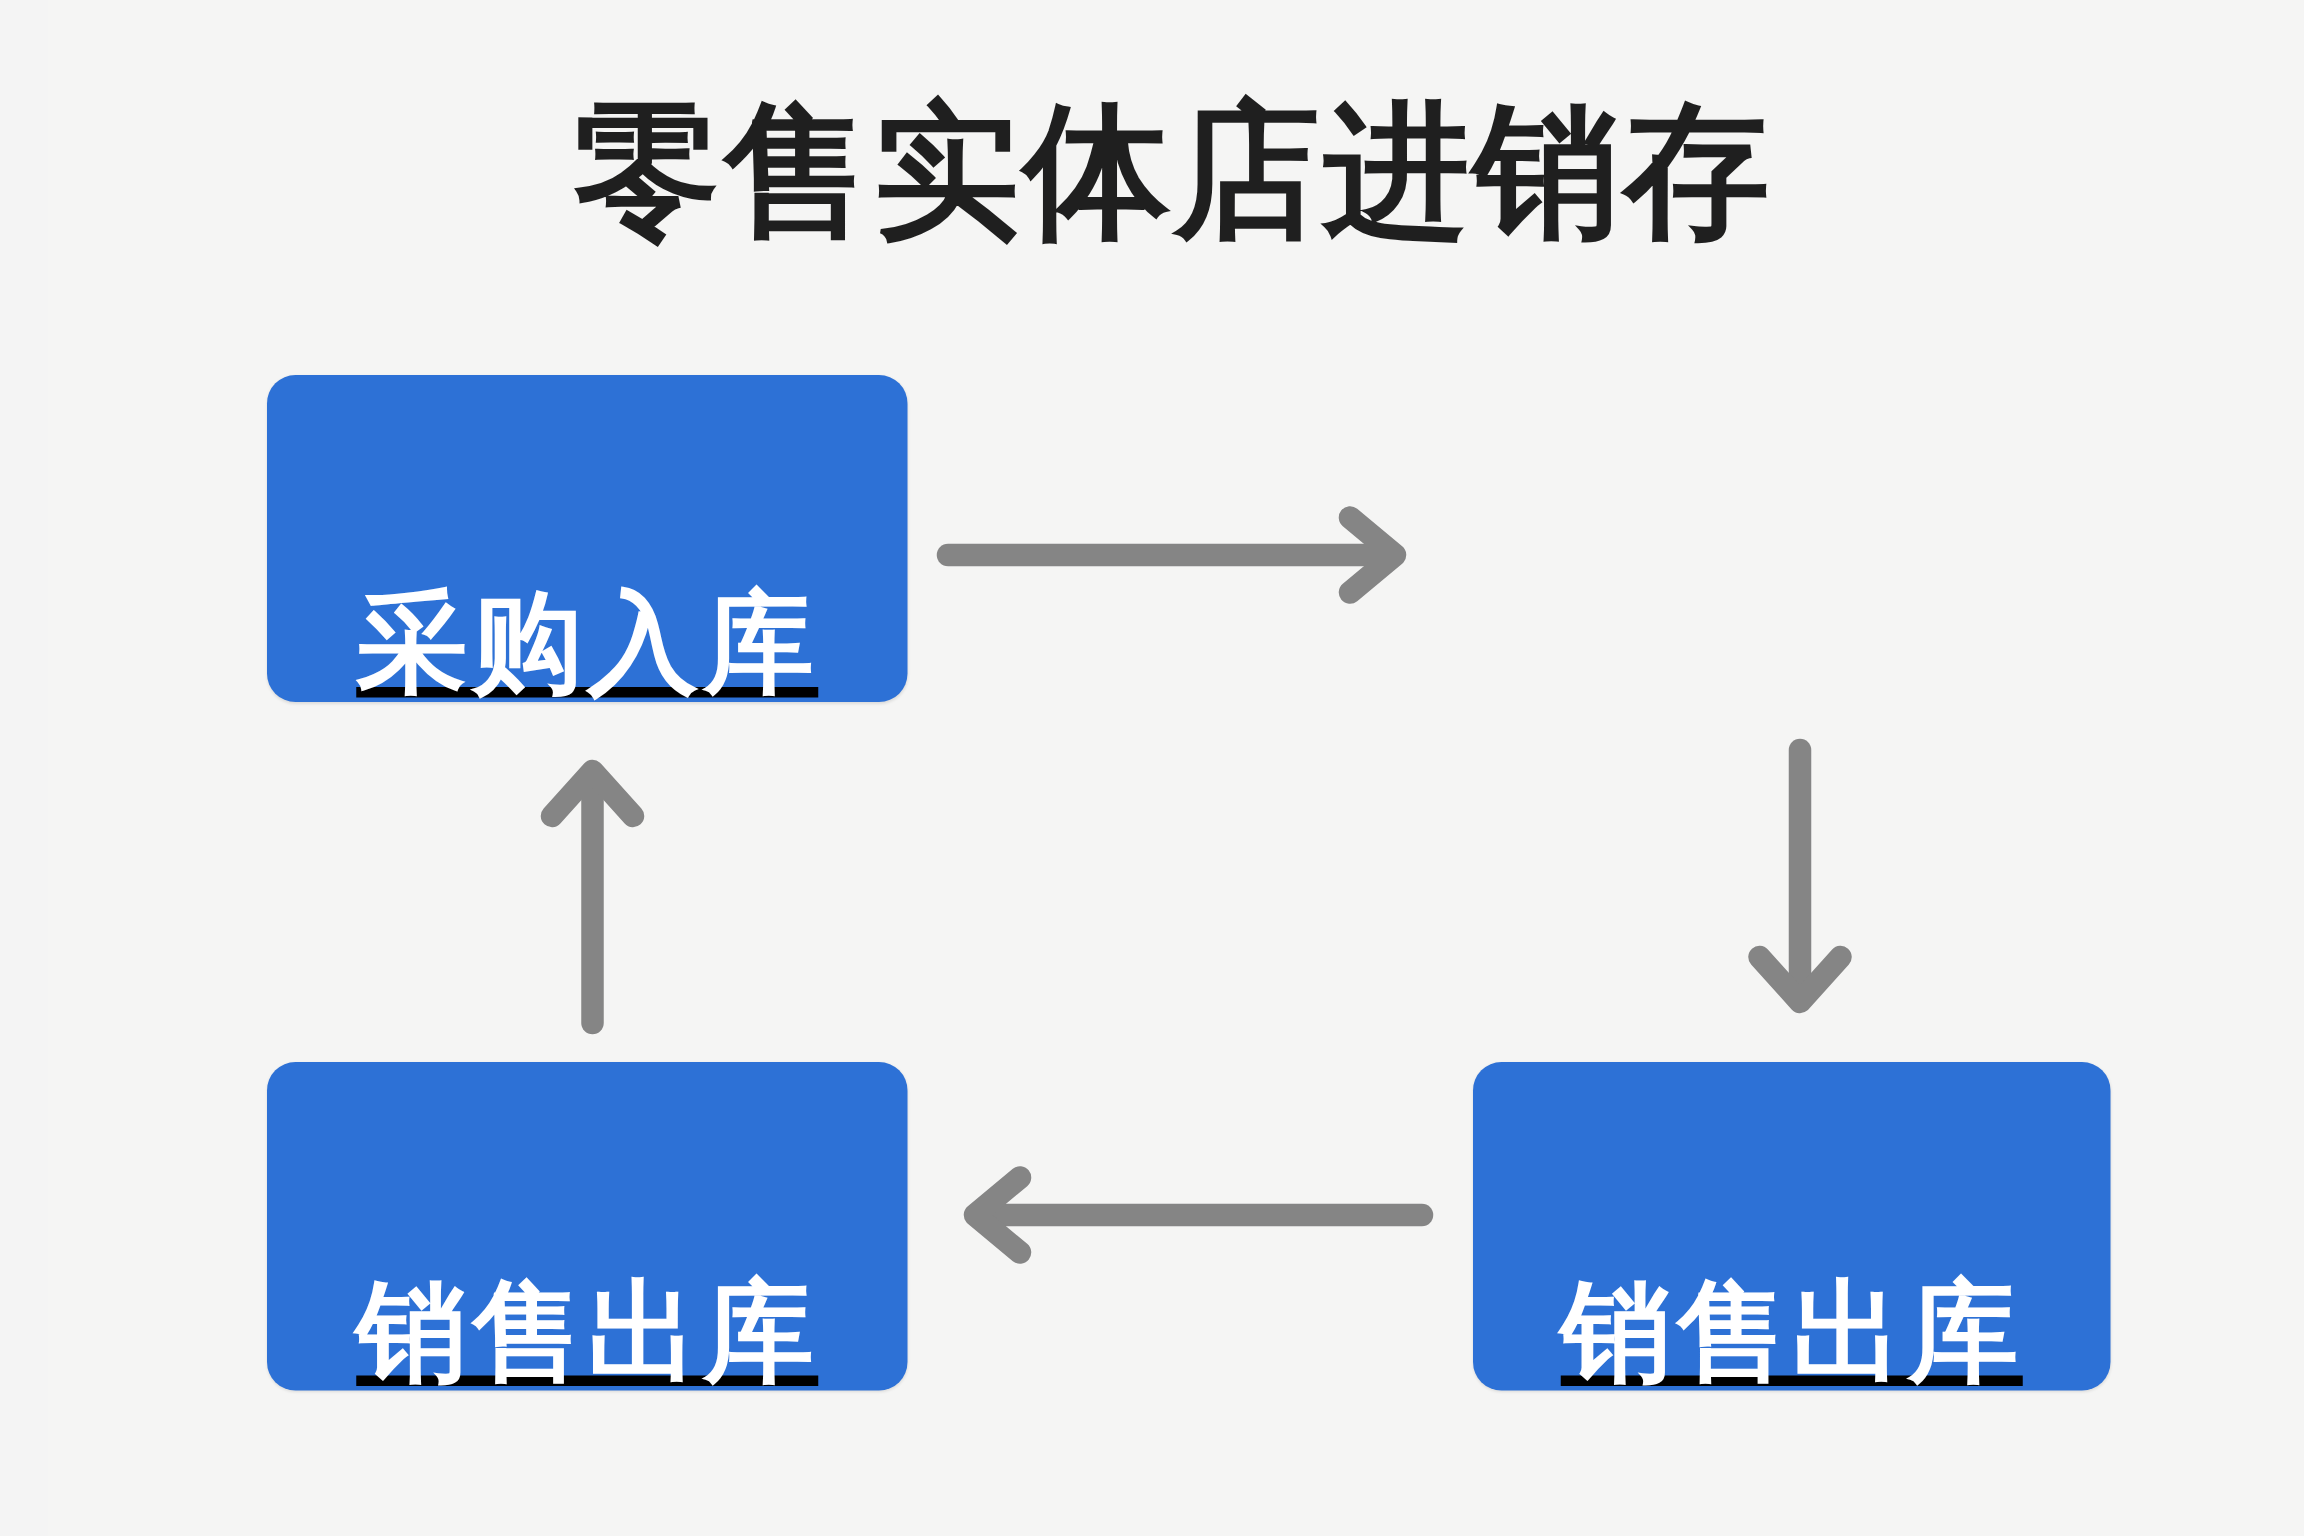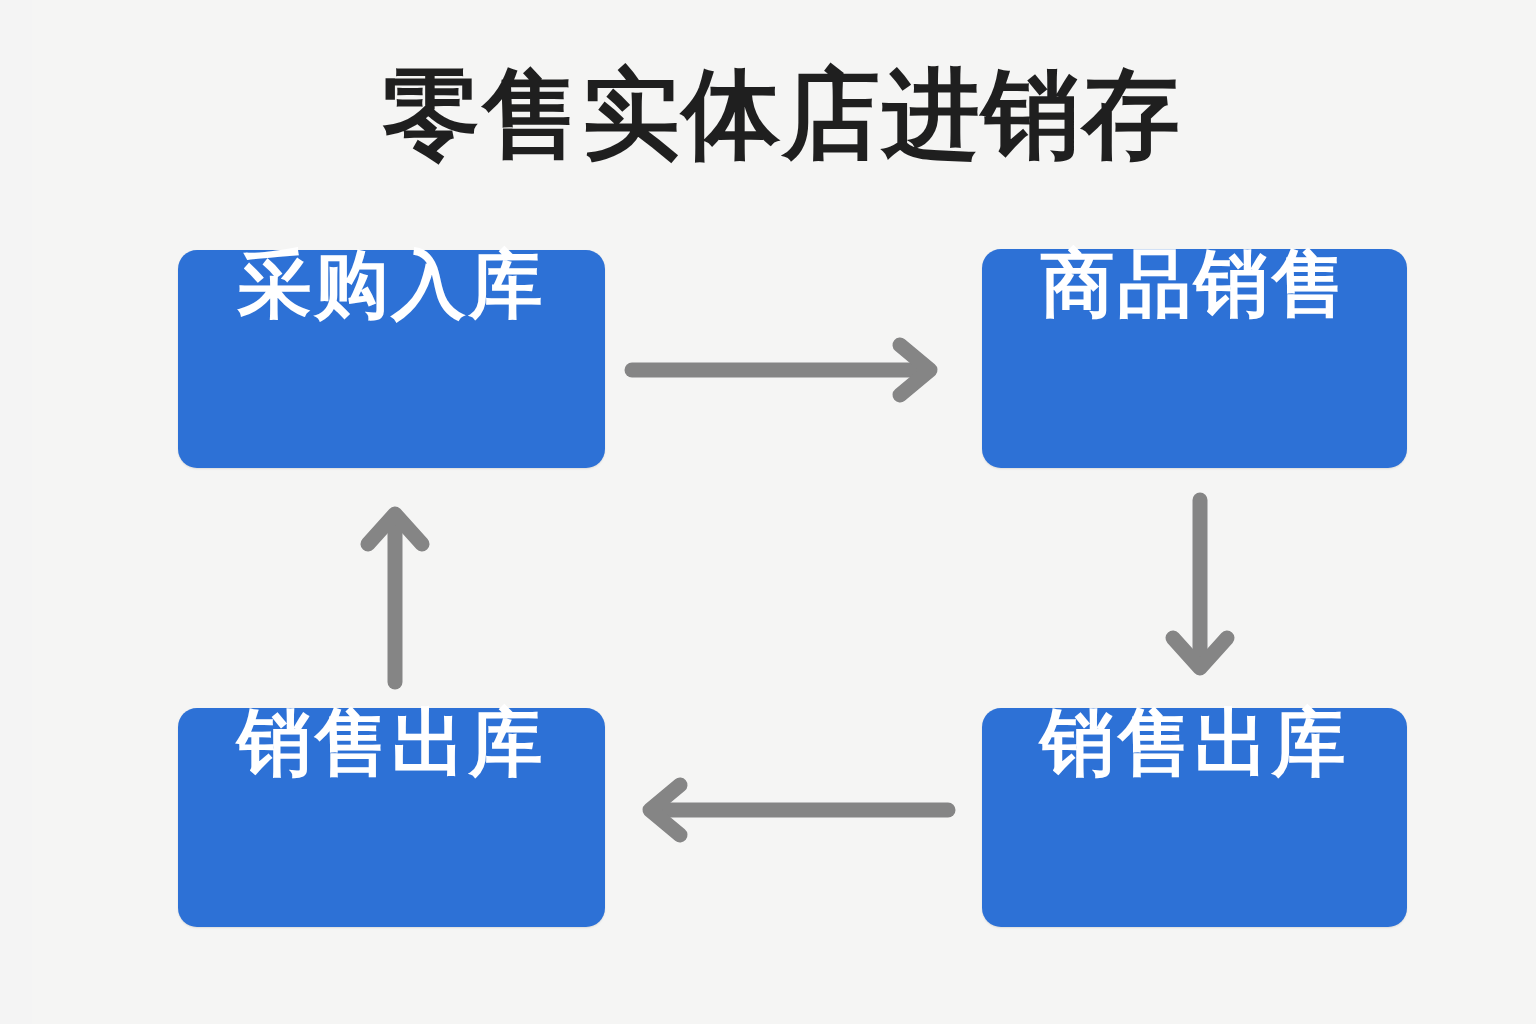--- a/index.html
+++ b/index.html
@@ -30,25 +30,26 @@
     font-weight: 700;
     color: #1f1f1f;
     letter-spacing: 2px;
     white-space: nowrap;
     font-family: "Liberation Sans", "DejaVu Sans", sans-serif;
   }
   
   .node {
     position: absolute;
     display: flex;
-    align-items: flex-start;
+    align-items: flex-end;
     justify-content: center;
     border-radius: 19px;
     box-sizing: border-box;
     box-shadow: 0 1px 2px rgba(0,0,0,0.10);
+    text-decoration: underline;
   }
   .node-label {
     font-size: 74px;
     font-weight: 700;
     color: #ffffff;
     letter-spacing: 3px;
     line-height: 1;
     white-space: nowrap;
     font-family: "Liberation Sans", "DejaVu Sans", sans-serif;
     transform: translateY(-2px);
@@ -78,23 +79,20 @@
 <body>
 
 <div id="canvas">
 
   <div id="diagram-title">零售实体店进销存</div>
 
   <div class="node" id="node-purchase-in" style="background:#2d71d6">
     <span class="node-label">采购入库</span>
   </div>
 
-  <div class="node" id="node-product-sale" style="background:#2d71d6">
-    <span class="node-label">商品销售</span>
-  </div>
 
   <div class="node" id="node-sales-out-left" style="background:#2d71d6">
     <span class="node-label">销售出库</span>
   </div>
 
   <div class="node" id="node-sales-out-right" style="background:#2d71d6">
     <span class="node-label">销售出库</span>
   </div>
 
   <svg class="arrow-svg" id="arrow-top-right" viewBox="0 0 322 80">

